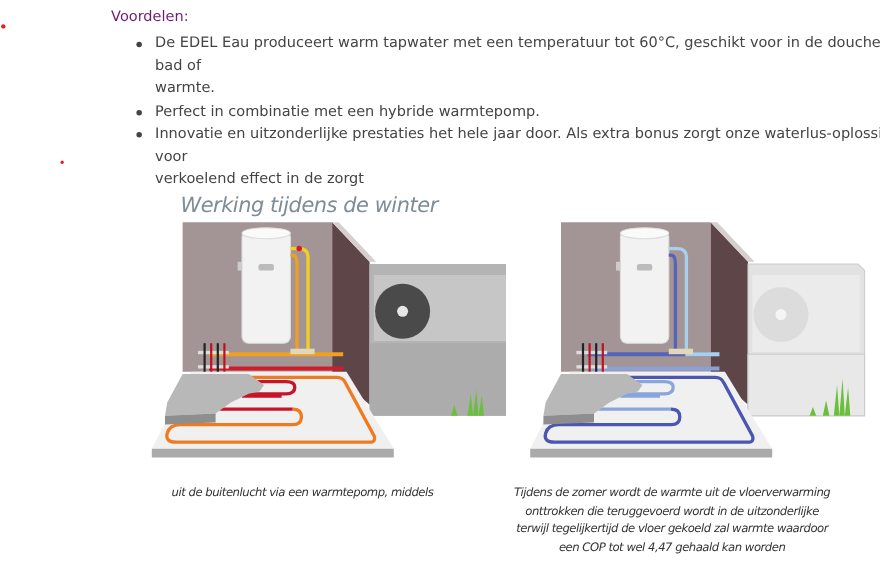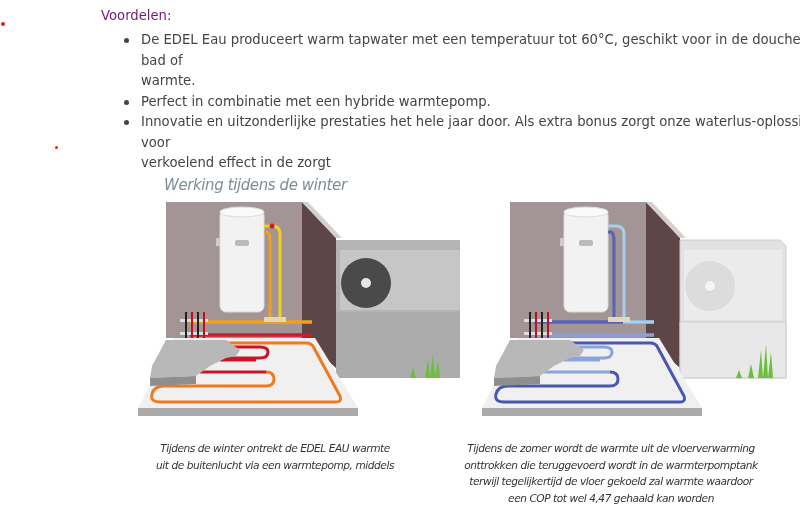--- a/index.html
+++ b/index.html
@@ -9,21 +9,21 @@
   .intro { position: absolute; left: 101px; top: 8px; font-size: 13.2px; color: #701a75; }
   ul.adv { position: absolute; left: 101px; top: 30px; margin: 0; padding: 0 0 0 40px;
            width: 680px; list-style: none; font-size: 13.2px; line-height: 20.5px; color: #444; }
   ul.adv li { position: relative; }
   ul.adv li::before { content: ""; position: absolute; left: -17px; top: 8px; width: 5px; height: 5px;
                       border-radius: 50%; background: #444; }
   .illus { position: absolute; top: 170px; width: 330px; height: 340px; }
   .illus.winter { left: 130px; }
   .illus.summer { left: 468px; }
   .illus-title { position: absolute; top: 6px; left: 34px; font-family: "DejaVu Sans", sans-serif;
-                 font-style: italic; font-size: 15px; color: #7d8c96; letter-spacing: -0.4px; }
+                 font-style: italic; font-size: 19px; color: #7d8c96; letter-spacing: -0.4px; }
   .illus svg { position: absolute; left: 0; top: 28px; }
   .caption { position: absolute; top: 270px; left: 0; width: 290px; text-align: center;
              font-style: italic; font-size: 10.6px; line-height: 16.5px; color: #333;
              font-family: "DejaVu Sans", sans-serif; letter-spacing: -0.45px; }
   .caption span { display: block; }
 </style>
 </head>
 <body>
 
 <div class="dot" style="left:1px;top:22px;"></div>
@@ -95,21 +95,20 @@
     <polygon points="44,140 185,140 228,210 8,210" fill="#f0f0f0"></polygon>
     <polygon points="8,210 228,210 228,218 8,218" fill="#aaa"></polygon>
 
     <path d="M90,145 H176 Q182,145 184,150 L210,198 Q212,204 206,204 H30 Q20,204 22,196 Q24,188 34,188 H136 Q144,188 144,181 Q144,174 136,174" stroke="#f07a20" stroke-width="3" fill="none"></path>
     <path d="M70,174 H136 M90,160 H130 Q138,160 138,154 Q138,149 130,149 H100 M90,162 H126" stroke="#c8142a" stroke-width="3" fill="none"></path>
 
     <polygon points="36,142 96,142 110,152 106,158 96,160 80,168 66,178 20,180 22,168" fill="#b8b8b8"></polygon>
     <polygon points="20,180 66,178 66,186 20,188" fill="#8e8e8e"></polygon>
   </svg>
   <div class="caption">
-    <span>Tijdens de winter ontrekt de EDEL EAU warmte</span>
     <span>uit de buitenlucht via een warmtepomp, middels</span>
   </div>
 </div>
 
 <div class="illus summer">
   <svg width="330" height="245" viewBox="0 0 330 245">
     <polygon points="42,4 178,4 178,140 42,140" fill="#a39596"></polygon>
     <polygon points="178,4 212,40 212,170 178,140" fill="#5e4648"></polygon>
     <polygon points="178,4 184,4 218,40 212,40" fill="#d6cfcf"></polygon>
     <g>
@@ -148,17 +147,17 @@
     </g>
     <polygon points="50,140 191,140 234,210 14,210" fill="#f0f0f0"></polygon>
     <polygon points="14,210 234,210 234,218 14,218" fill="#aaa"></polygon>
     <path d="M96,145 H182 Q188,145 190,150 L216,198 Q218,204 212,204 H36 Q26,204 28,196 Q30,188 40,188 H142 Q150,188 150,181 Q150,174 142,174" stroke="#4a56b0" stroke-width="3" fill="none"></path>
     <path d="M76,174 H142 M96,160 H136 Q144,160 144,154 Q144,149 136,149 H106 M96,162 H132" stroke="#8aa4dc" stroke-width="3" fill="none"></path>
     <polygon points="42,142 102,142 116,152 112,158 102,160 86,168 72,178 26,180 28,168" fill="#b8b8b8"></polygon>
     <polygon points="26,180 72,178 72,186 26,188" fill="#8e8e8e"></polygon>
   </svg>
   <div class="caption" style="left:-12px;width:310px;">
     <span>Tijdens de zomer wordt de warmte uit de vloerverwarming</span>
-    <span>onttrokken die teruggevoerd wordt in de warmterpomptank</span>
+    <span>onttrokken die teruggevoerd wordt in de uitzonderlijke</span>
     <span>terwijl tegelijkertijd de vloer gekoeld zal warmte waardoor</span>
     <span>een COP tot wel 4,47 gehaald kan worden</span>
   </div>
 </div>
 
 </body></html>

